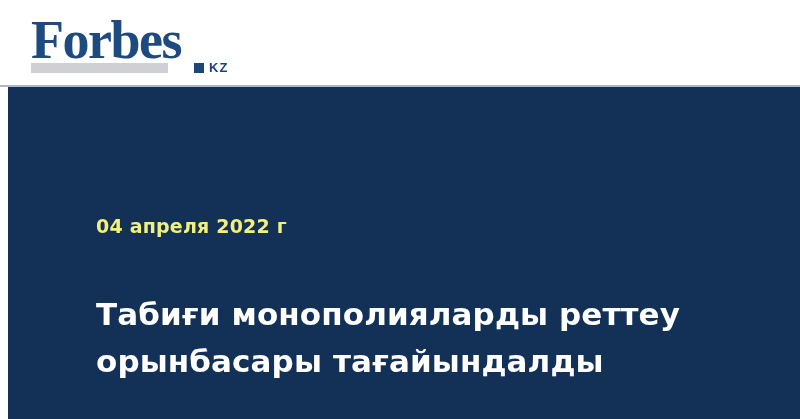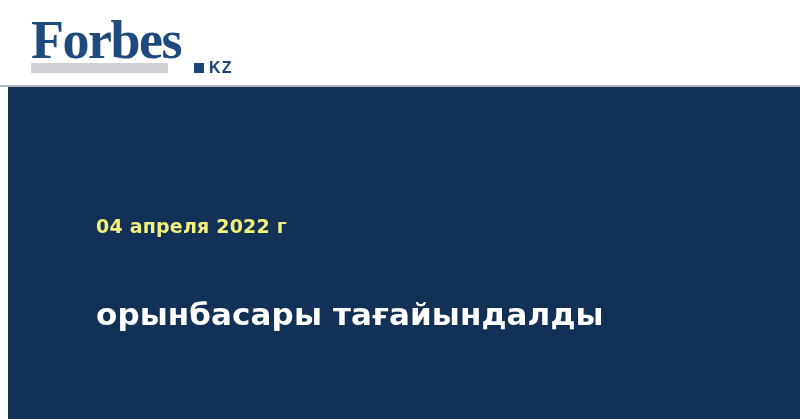--- a/index.html
+++ b/index.html
@@ -77,21 +77,21 @@
     width: 10px;
     height: 10px;
     background: #1b4478;
   }
   .logo-kz {
     position: absolute;
     left: 178px;
     top: 48px;
     font-family: "Liberation Sans", sans-serif;
     font-weight: 700;
-    font-size: 16px;
+    font-size: 13px;
     line-height: 13px;
     letter-spacing: 1.2px;
     color: #1b4478;
   }
 
   
   .body-panel {
     position: absolute;
     left: 8px;
     top: 87px;
@@ -140,17 +140,18 @@
       <span class="logo-square"></span>
       <span class="logo-kz">KZ</span>
     </a>
     <div class="header-rule"></div>
   </div>
 
   <div class="body-panel">
     <div class="article-date">04 апреля 2022 г</div>
 
     <h1 class="article-title">
+      <span class="line">Табиғи монополияларды реттеу</span>
       <span class="line">орынбасары тағайындалды</span>
     </h1>
   </div>
 
 </div>
 
 </body></html>

